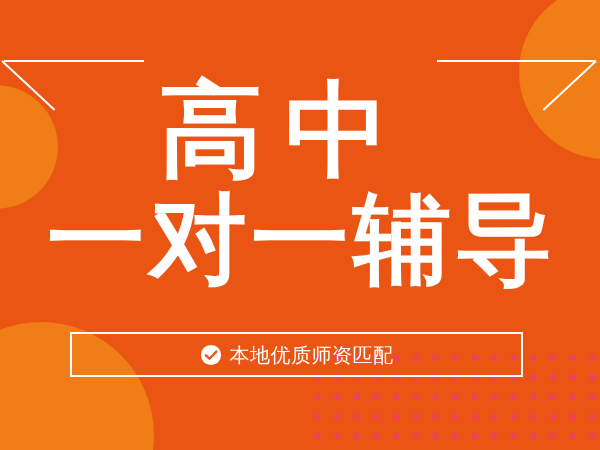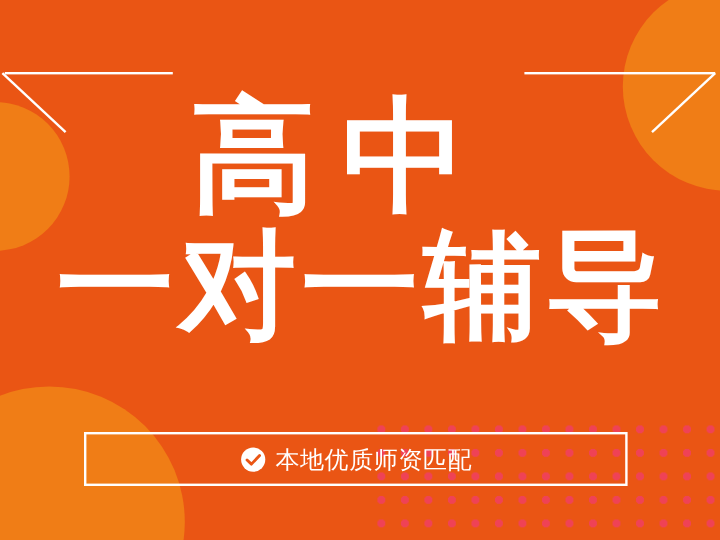--- a/index.html
+++ b/index.html
@@ -135,21 +135,20 @@
     left: 70px;
     top: 332px;
     width: 453px;
     height: 45px;
     box-sizing: border-box;
     border: 2px solid #ffffff;
     display: flex;
     align-items: center;
     justify-content: center;
     gap: 26px;
-    margin-top: 28px;
   }
   .feature-item {
     display: flex;
     align-items: center;
     gap: 8px;
     white-space: nowrap;
   }
   .check-icon {
     display: block;
     width: 22px;

